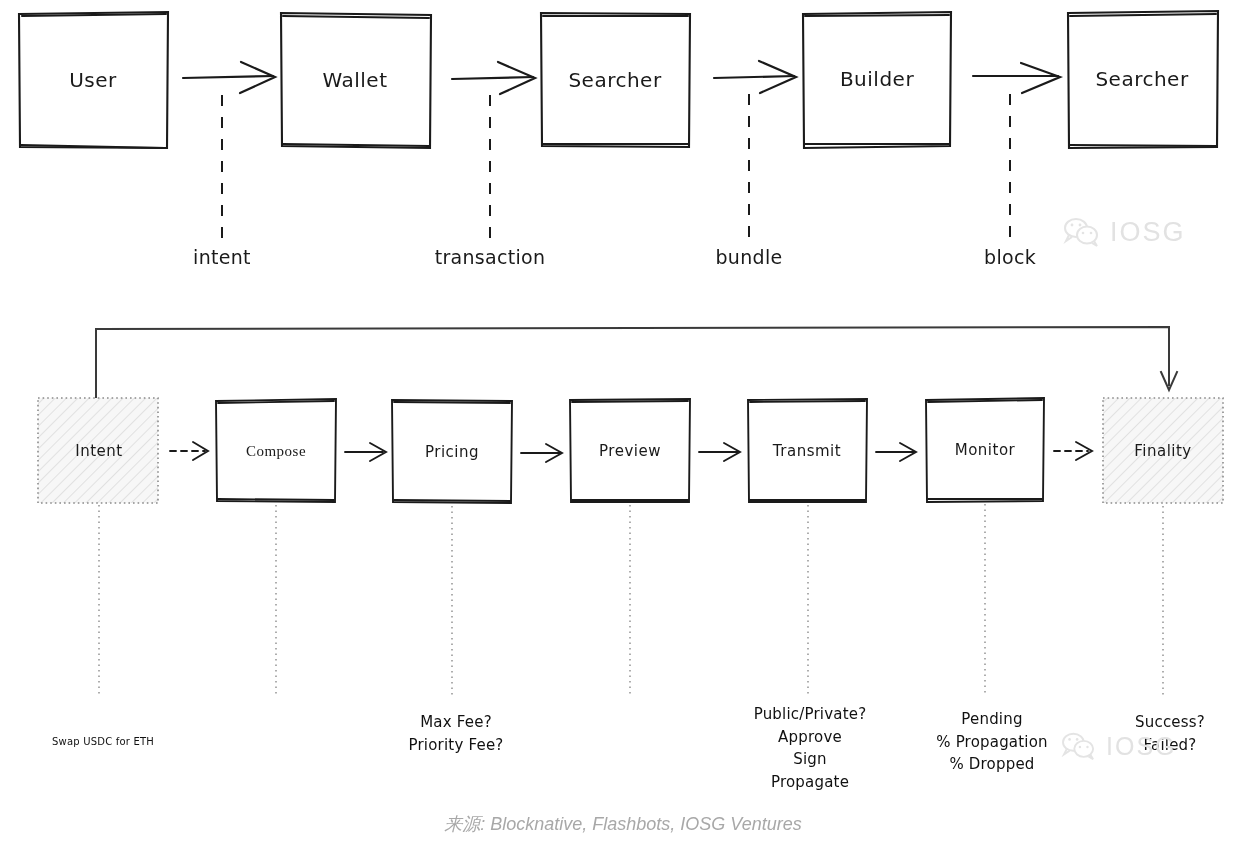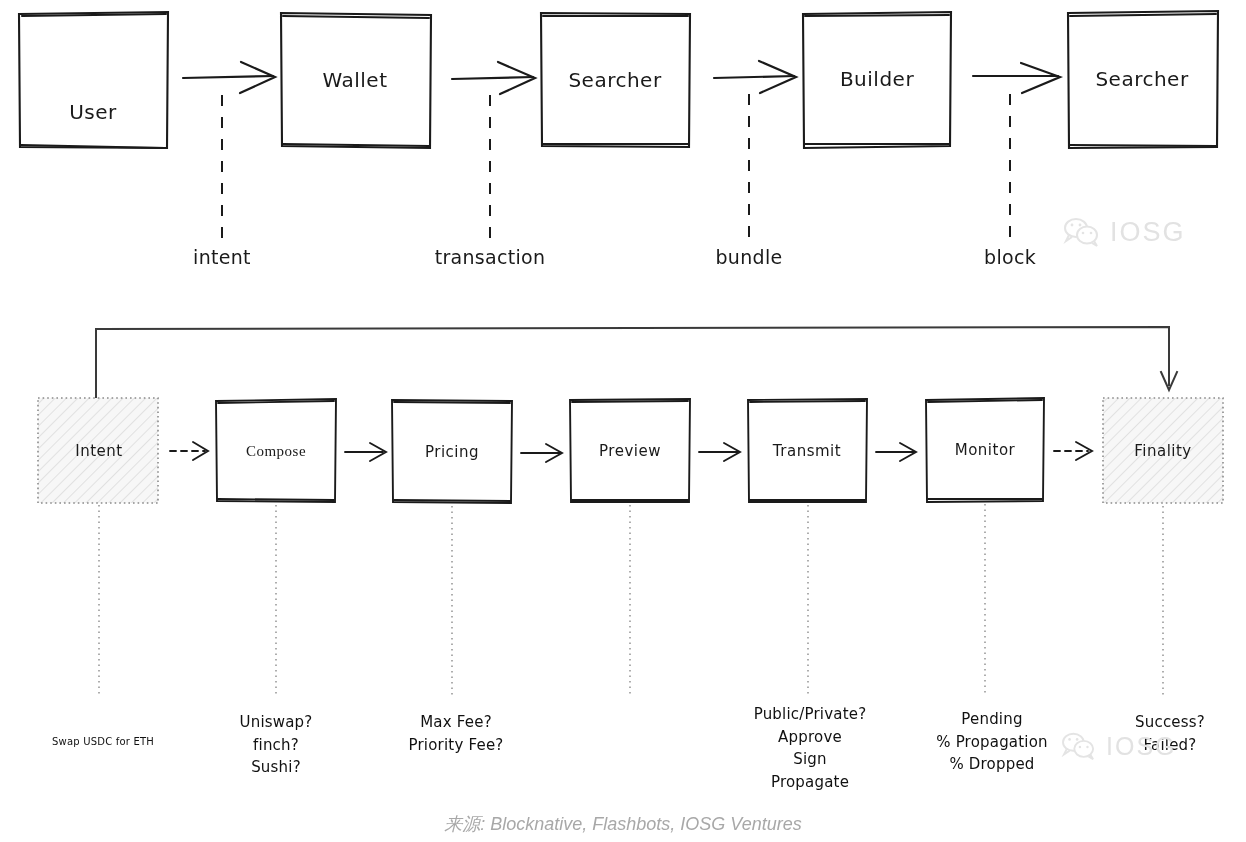--- a/index.html
+++ b/index.html
@@ -228,21 +228,21 @@
       <path d="M99,505 L99,695"></path>
       <path d="M276,505 L276,695"></path>
       <path d="M452,506 L452,695"></path>
       <path d="M630,505 L630,695"></path>
       <path d="M808,505 L808,695"></path>
       <path d="M985,504 L985,695"></path>
       <path d="M1163,506 L1163,695"></path>
     </g>
   </svg>
 
-  <div class="node-label row1-label" style="left:93px; top:80px;margin-top:32px;">User</div>
+  <div class="node-label row1-label" style="left:93px; top:80px;">User</div>
   <div class="node-label row1-label" style="left:355px; top:80px;">Wallet</div>
   <div class="node-label row1-label" style="left:615px; top:80px;">Searcher</div>
   <div class="node-label row1-label" style="left:877px; top:79px;">Builder</div>
   <div class="node-label row1-label" style="left:1142px; top:79px;">Searcher</div>
 
   <div class="edge-label" style="left:222px; top:246px;">intent</div>
   <div class="edge-label" style="left:490px; top:246px;">transaction</div>
   <div class="edge-label" style="left:749px; top:246px;">bundle</div>
   <div class="edge-label" style="left:1010px; top:246px;">block</div>
 
@@ -251,25 +251,20 @@
   <div class="node-label row2-label" style="left:452px; top:452px;">Pricing</div>
   <div class="node-label row2-label" style="left:630px; top:451px;">Preview</div>
   <div class="node-label row2-label" style="left:807px; top:451px;">Transmit</div>
   <div class="node-label row2-label" style="left:985px; top:450px;">Monitor</div>
   <div class="node-label row2-label" style="left:1163px; top:451px;">Finality</div>
 
   <div class="annotation single" style="left:103px; top:734px;">
     <div>Swap USDC for ETH</div>
   </div>
 
-  <div class="annotation" style="left:276px; top:711px;">
-    <div>Uniswap?</div>
-    <div>finch?</div>
-    <div>Sushi?</div>
-  </div>
 
   <div class="annotation" style="left:456px; top:711px;">
     <div>Max Fee?</div>
     <div>Priority Fee?</div>
   </div>
 
 
   <div class="annotation" style="left:992px; top:708px;">
     <div>Pending</div>
     <div>% Propagation</div>

